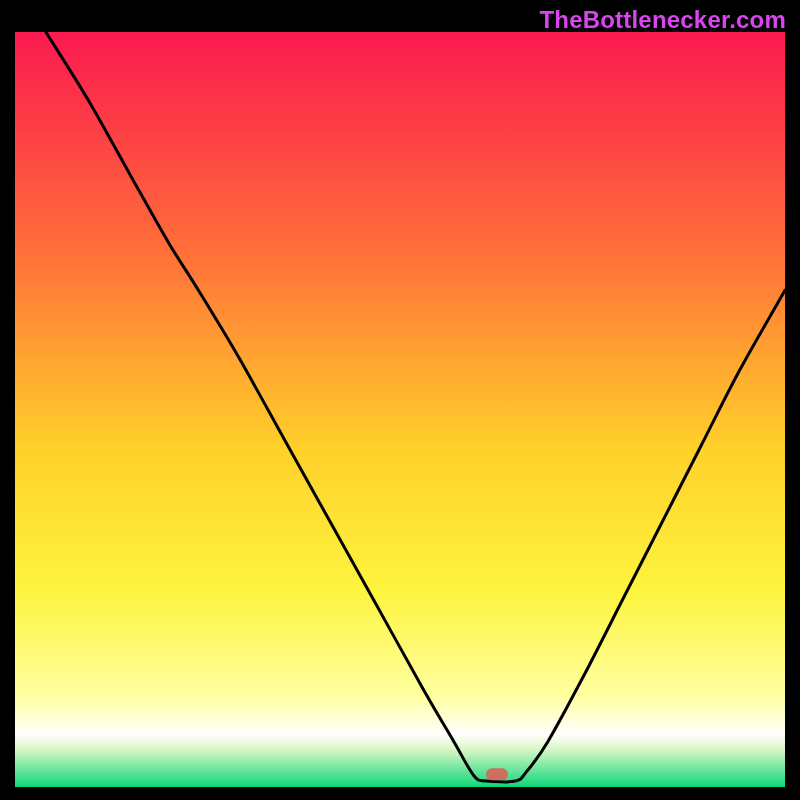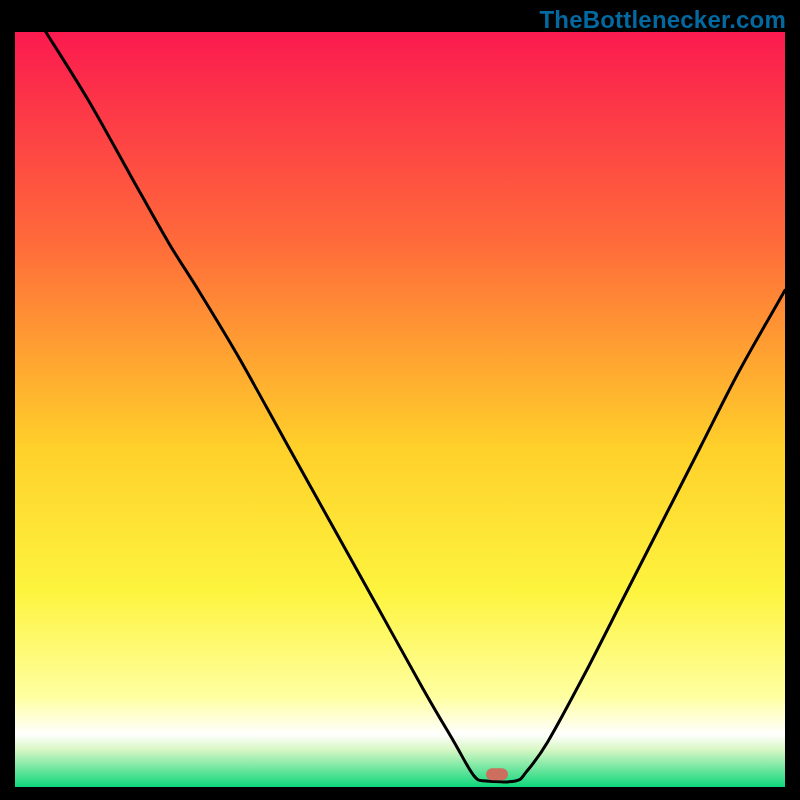--- a/index.html
+++ b/index.html
@@ -13,21 +13,21 @@
   .frame {
     position: relative;
     width: 800px;
     height: 800px;
     background: #000;
   }
   .watermark {
     position: absolute;
     top: 6px;
     right: 14px;
-    color: #0369a1;
+    color: #d946ef;
     font-family: Arial, Helvetica, sans-serif;
     font-size: 24px;
     font-weight: bold;
     letter-spacing: 0.2px;
     z-index: 10;
   }
   svg {
     position: absolute;
     left: 0;
     top: 0;

